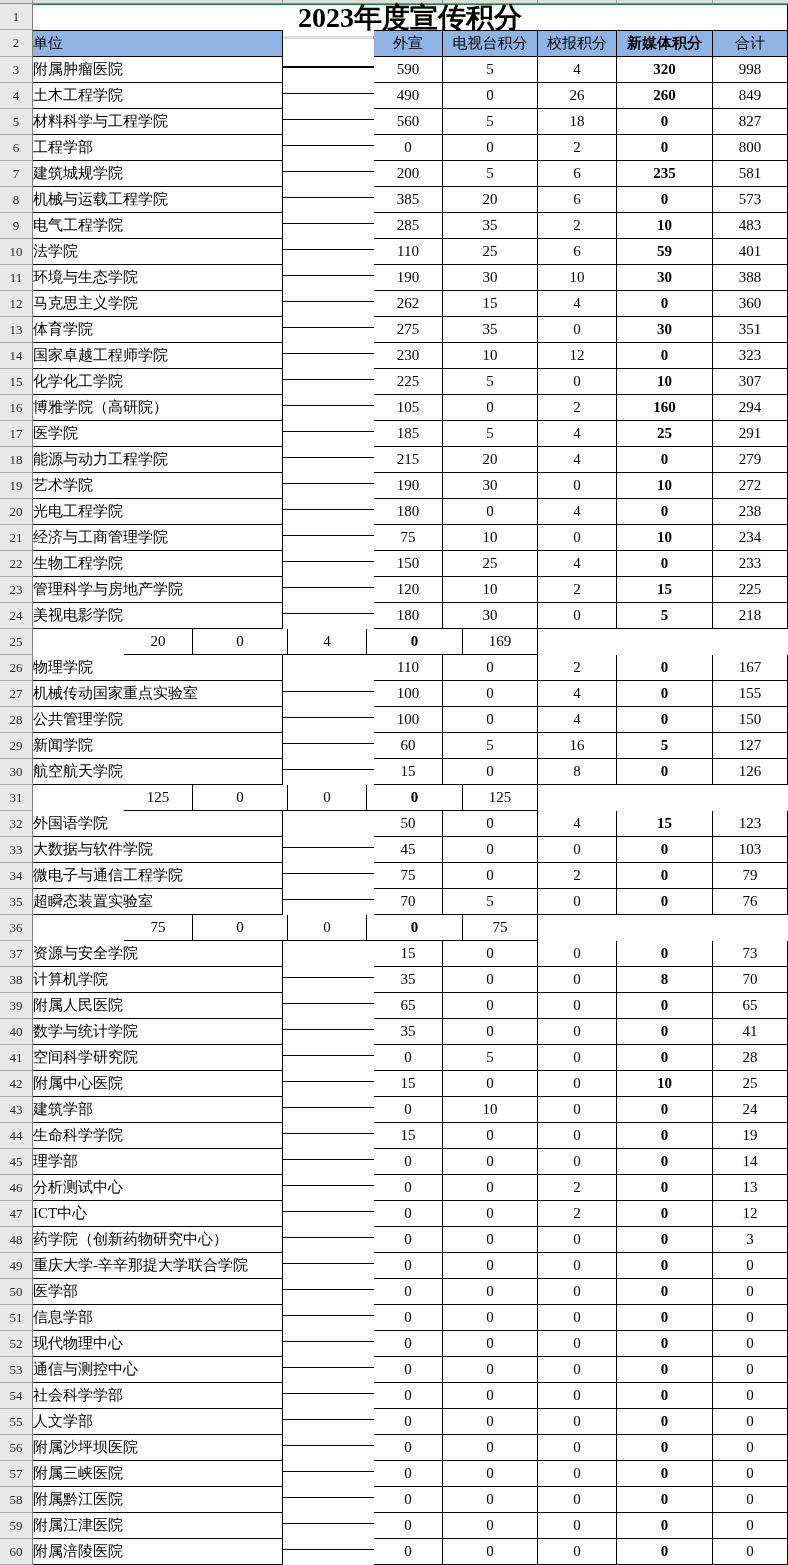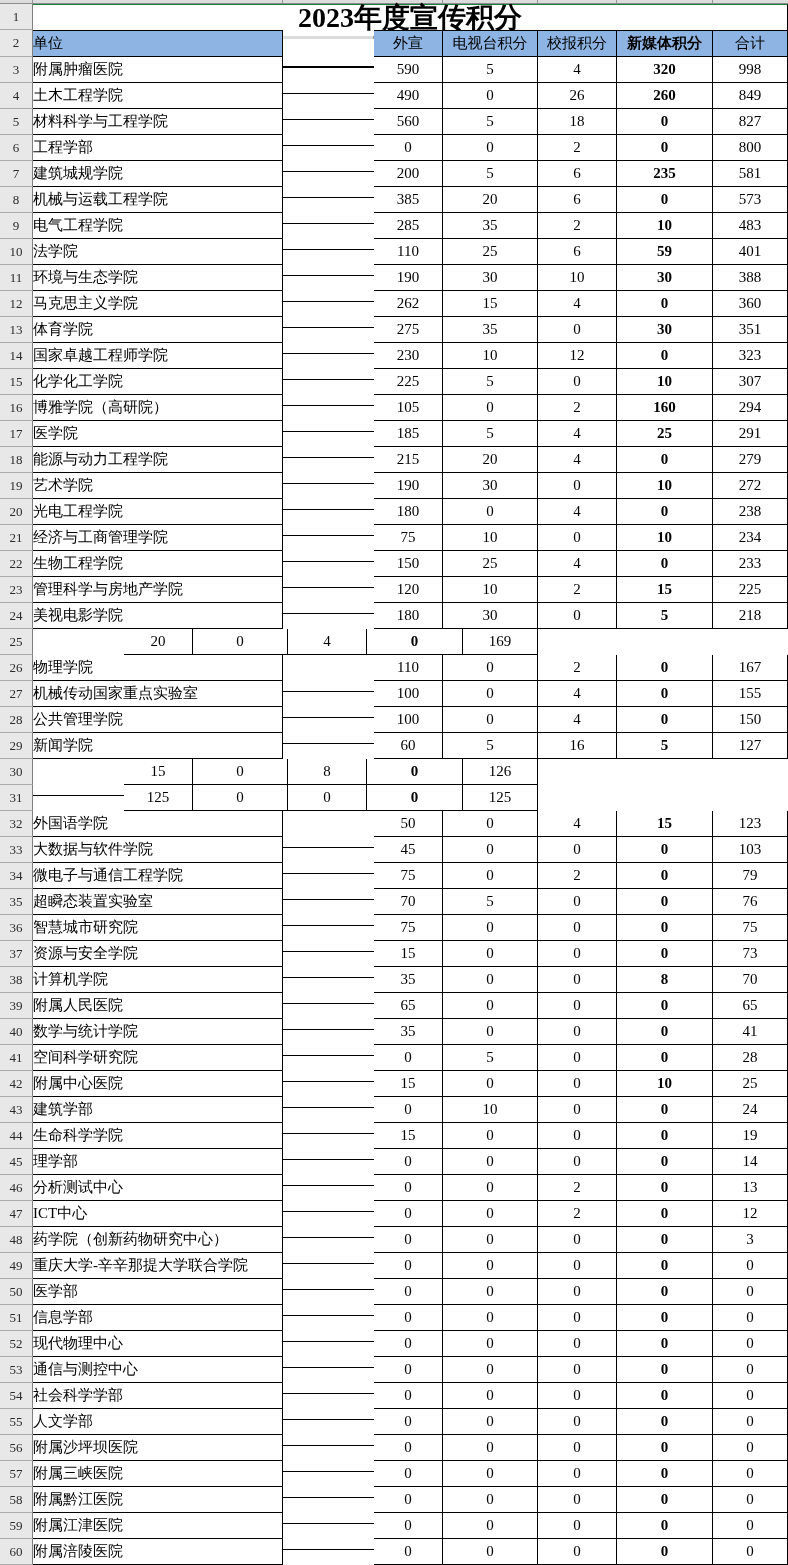--- a/index.html
+++ b/index.html
@@ -362,20 +362,21 @@
     <div class="cell num w-c1">41</div>
     <div class="cell num w-c2">60</div>
     <div class="cell num w-c3">5</div>
     <div class="cell num w-c4">16</div>
     <div class="cell num w-c5">5</div>
     <div class="cell num w-c6">127</div>
   </div>
 
   <div class="row">
     <div class="rowno">30</div>
+    <div class="cell unit w-unit">航空航天学院</div>
     <div class="cell num w-c1">103</div>
     <div class="cell num w-c2">15</div>
     <div class="cell num w-c3">0</div>
     <div class="cell num w-c4">8</div>
     <div class="cell num w-c5">0</div>
     <div class="cell num w-c6">126</div>
   </div>
 
   <div class="row">
     <div class="rowno">31</div>
@@ -426,21 +427,20 @@
     <div class="cell num w-c1">1</div>
     <div class="cell num w-c2">70</div>
     <div class="cell num w-c3">5</div>
     <div class="cell num w-c4">0</div>
     <div class="cell num w-c5">0</div>
     <div class="cell num w-c6">76</div>
   </div>
 
   <div class="row">
     <div class="rowno">36</div>
-    <div class="cell unit w-unit">智慧城市研究院</div>
     <div class="cell num w-c1">0</div>
     <div class="cell num w-c2">75</div>
     <div class="cell num w-c3">0</div>
     <div class="cell num w-c4">0</div>
     <div class="cell num w-c5">0</div>
     <div class="cell num w-c6">75</div>
   </div>
 
   <div class="row">
     <div class="rowno">37</div>

